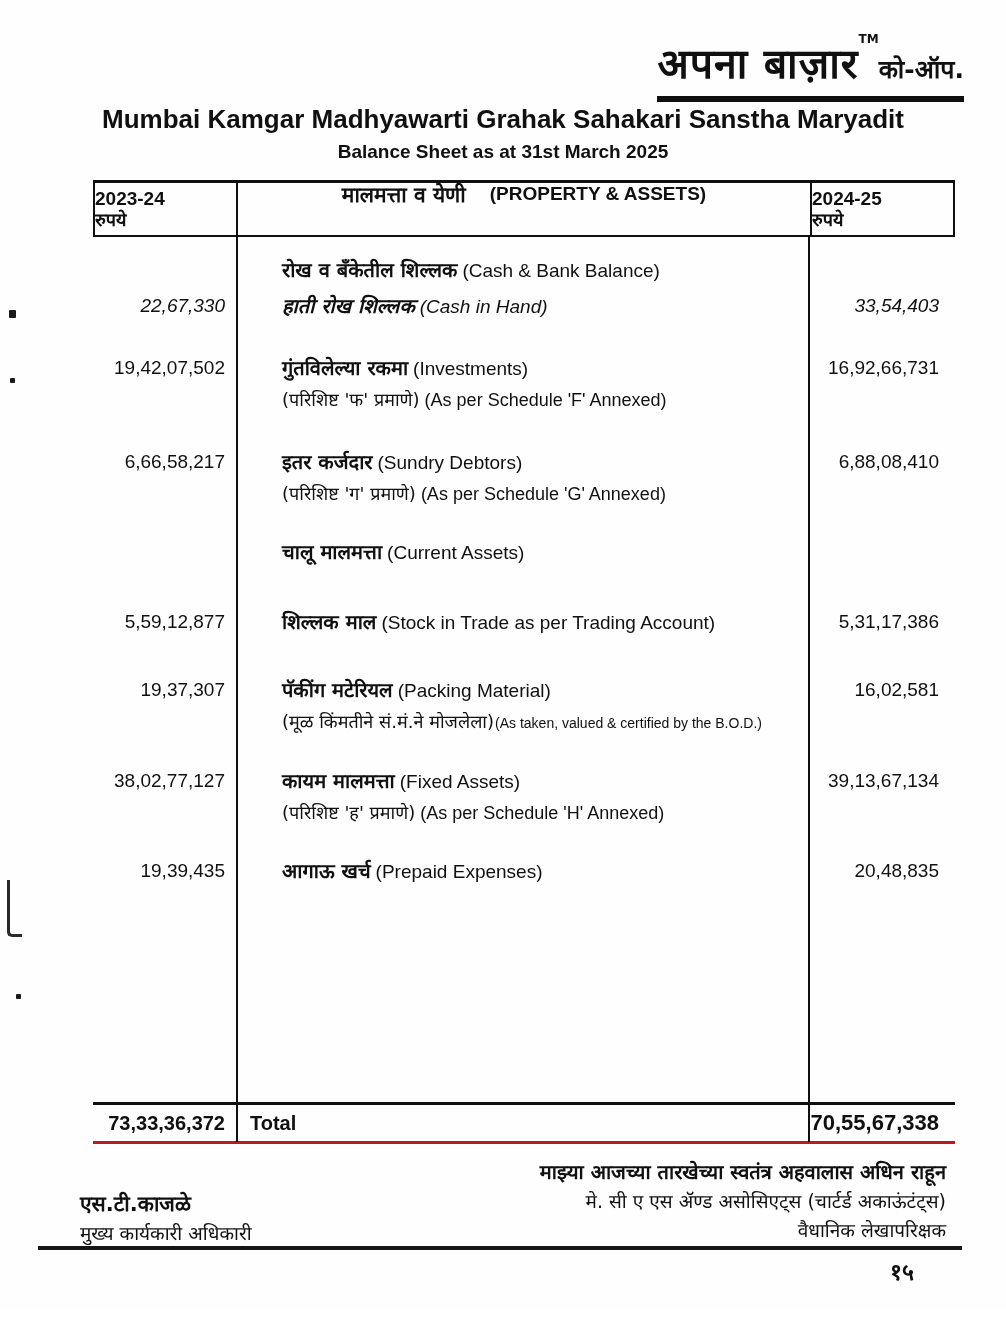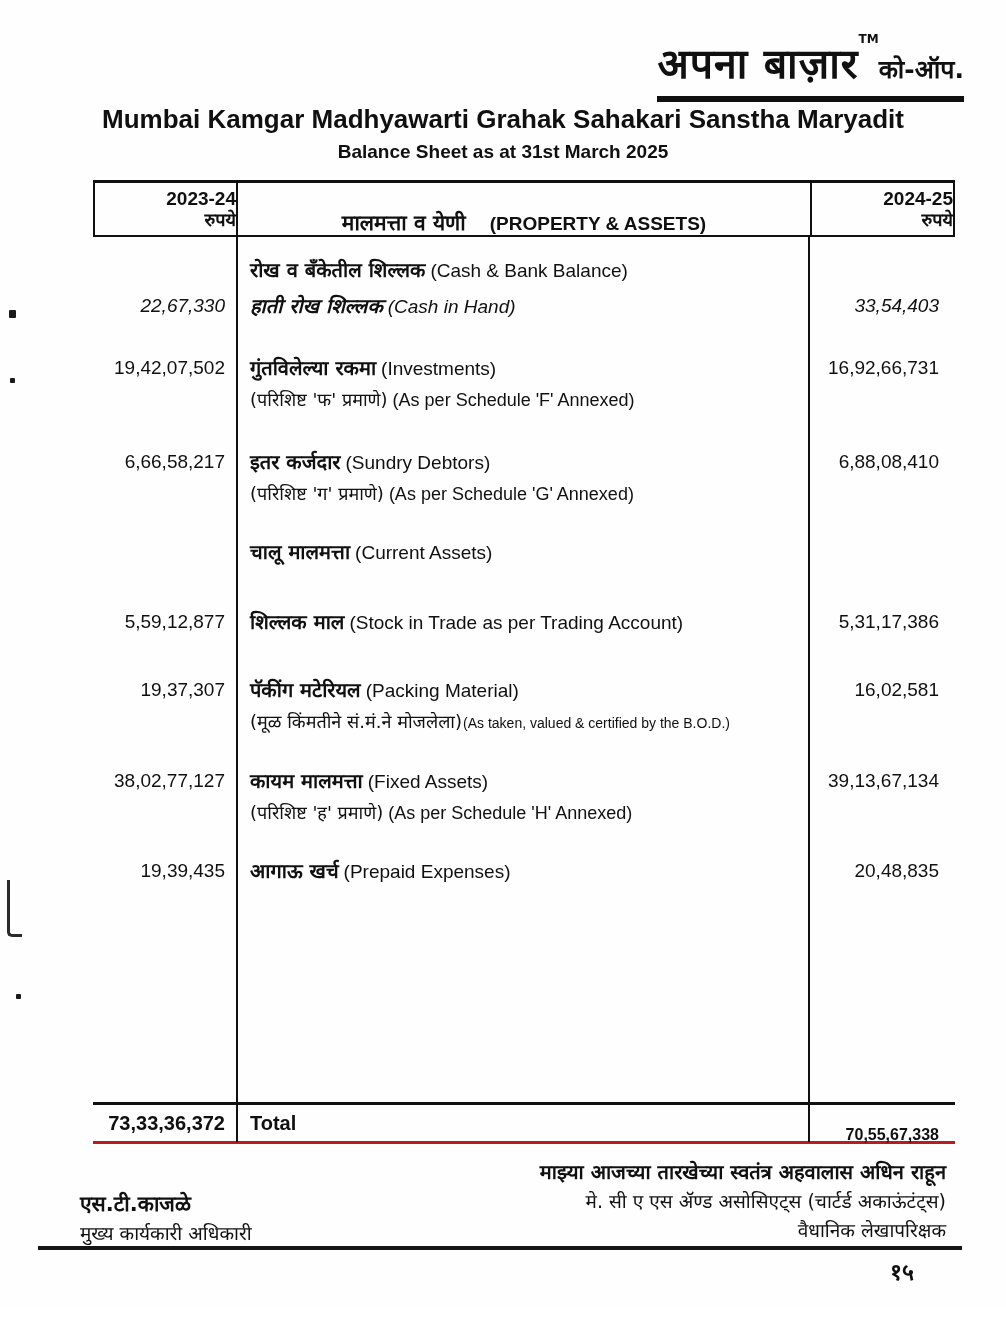--- a/index.html
+++ b/index.html
@@ -22,59 +22,59 @@
   .subtitle{position:absolute;top:141px;left:0;width:100%;text-align:center;font-weight:bold;font-size:19px;font-family:"Liberation Sans","DejaVu Sans",sans-serif;}
 
   
   .tbl{position:absolute;top:180px;left:93px;width:862px;}
   .thead{
     display:grid;grid-template-columns:143px 572px 143px;
     border-top:3px solid #101010;border-bottom:2px solid #101010;
     border-left:2px solid #101010;border-right:2px solid #101010;
     height:52px;
   }
-  .th{display:flex;flex-direction:column;align-items:flex-end;justify-content:center;line-height:1.15;}
+  .th{display:flex;flex-direction:column;align-items:flex-start;justify-content:center;line-height:1.15;}
   .th-left{border-right:2px solid #101010;}
   .th-right{border-left:2px solid #101010;}
   .th .yr{font-weight:bold;font-size:19px;font-family:"Liberation Sans","DejaVu Sans",sans-serif;}
   .th .cur{font-weight:bold;font-size:18px;}
   .th-mid{flex-direction:row;gap:24px;}
   .th-mid .mr{font-weight:bold;font-size:21px;}
   .th-mid .en{font-weight:bold;font-size:19px;font-family:"Liberation Sans","DejaVu Sans",sans-serif;}
 
   .tbody{position:relative;height:865px;overflow:hidden;}
   .vline{position:absolute;top:0;bottom:0;width:2px;background:#101010;}
   .vline.v1{left:143px;}
   .vline.v2{left:715px;}
 
   .row{display:grid;grid-template-columns:143px 572px 147px;}
   .cell{min-height:30px;}
   .prev{ text-align:right;padding-right:11px;font-size:19px;line-height:30px;font-family:"Liberation Sans","DejaVu Sans",sans-serif;}
   .curr{ text-align:right;padding-right:16px;font-size:19px;line-height:30px;font-family:"Liberation Sans","DejaVu Sans",sans-serif;}
-  .main{padding-left:14px;}
+  .main{padding-left:14px;margin-left:32px;}
   .mainline{line-height:30px;white-space:nowrap;}
   .mainline .mr{font-weight:bold;font-size:20px;}
   .mainline .en{font-size:19px;font-family:"Liberation Sans","DejaVu Sans",sans-serif;margin-left:5px;}
   .subline{line-height:30px;white-space:nowrap;font-size:18px;}
   .subline .en-sub{font-family:"Liberation Sans","DejaVu Sans",sans-serif;margin-left:5px;}
   .subline .en-sub.small{font-size:14px;margin-left:1px;}
 
   .r0{margin-top:18px;} .r1{margin-top:4px;font-style:italic;} .r2{margin-top:36px;}
   .r3{margin-top:30px;} .r4{margin-top:32px;} .r5{margin-top:28px;}
   .r6{margin-top:38px;} .r7{margin-top:36px;} .r8{margin-top:28px;}
   .r9{margin-top:28px;}
 
   .trow{
     position:relative;display:grid;grid-template-columns:143px 572px 147px;
     border-top:3px solid #101010;border-bottom:3px solid #b91c1c;height:36px;
   }
   .trow .vline{top:-1px;bottom:-1px;}
   .t-prev{text-align:right;padding-right:11px;font-weight:bold;font-size:20px;line-height:36px;font-family:"Liberation Sans","DejaVu Sans",sans-serif;}
   .t-label{padding-left:14px;font-weight:bold;font-size:20px;line-height:36px;font-family:"Liberation Sans","DejaVu Sans",sans-serif;}
-  .t-curr{text-align:right;padding-right:16px;font-weight:bold;font-size:16px;line-height:36px;font-family:"Liberation Sans","DejaVu Sans",sans-serif;margin-top:12px;}
+  .t-curr{text-align:right;padding-right:16px;font-weight:bold;font-size:22px;line-height:36px;font-family:"Liberation Sans","DejaVu Sans",sans-serif;}
 
   
   .foot-right{position:absolute;top:1158px;right:60px;text-align:right;line-height:29px;}
   .foot-right .l1{font-weight:bold;font-size:20px;}
   .foot-right .l2{font-size:19px;}
   .foot-right .l3{font-size:19px;}
   .foot-left{position:absolute;top:1190px;left:80px;line-height:29px;}
   .foot-left .name{font-weight:bold;font-size:21px;}
   .foot-left .role{font-size:19px;}
   .bottom-rule{position:absolute;top:1246px;left:38px;width:924px;height:4px;background:#161616;}

